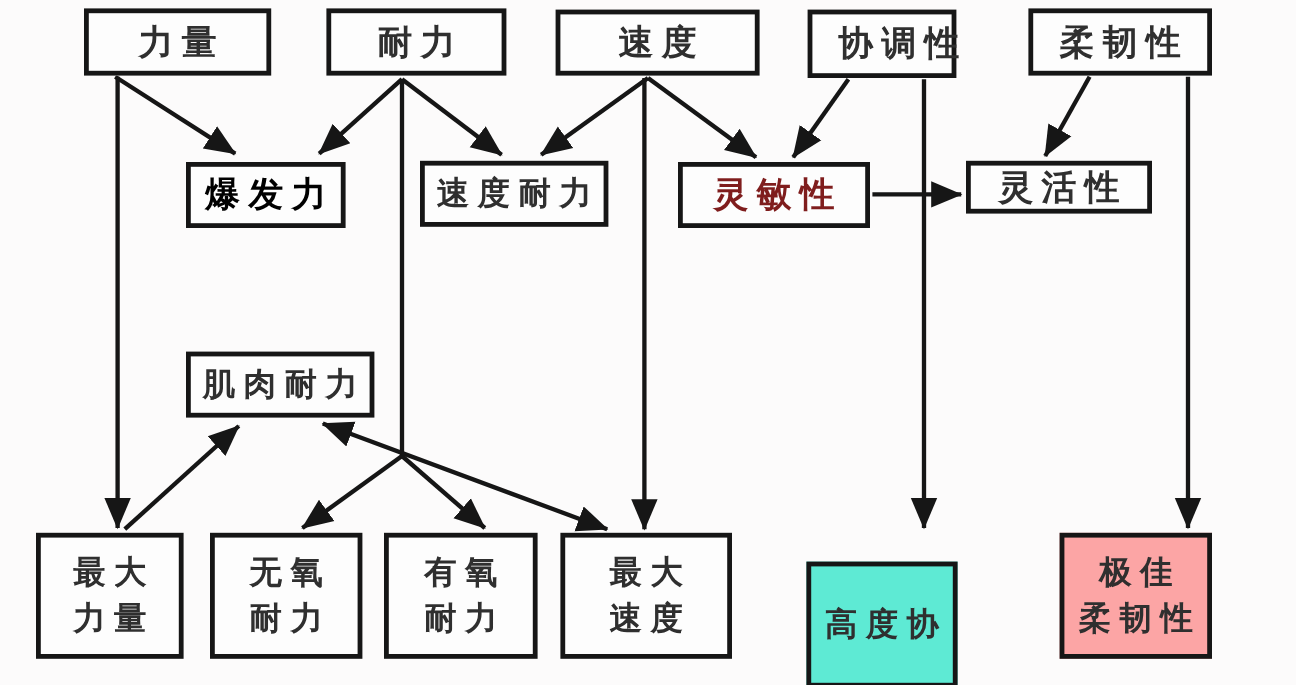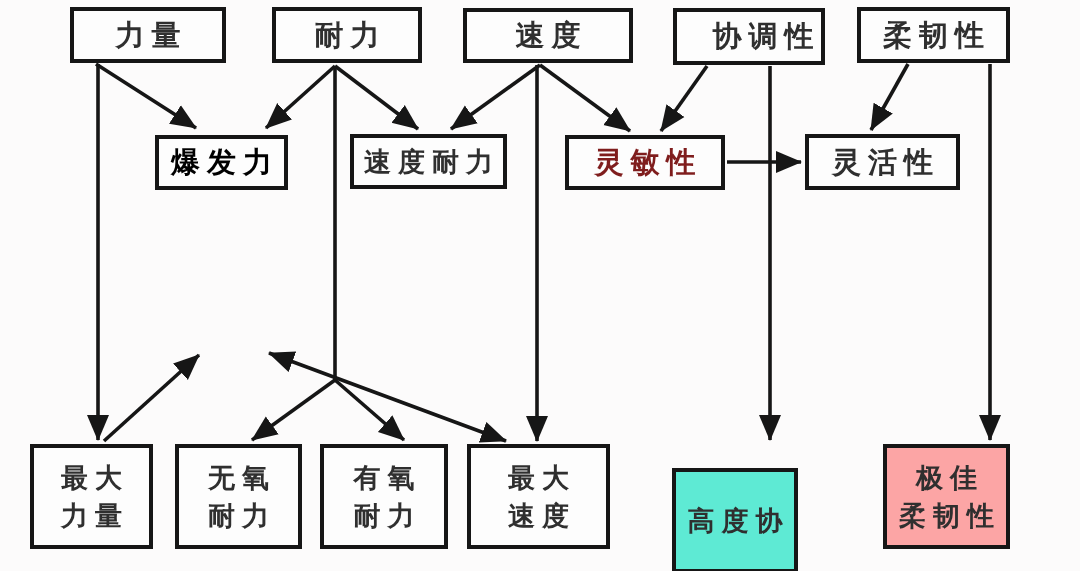--- a/index.html
+++ b/index.html
@@ -69,37 +69,40 @@
     </svg>
 <div class="node sz-big" style="left: 70px; top: 7px; width: 156px; height: 56px; border-color: rgb(22, 22, 22); background: rgb(253, 253, 253); color: rgb(47, 47, 47);">
       <div class="nline">力量</div>
     </div>
     <div class="node sz-big" style="left: 272px; top: 7px; width: 150px; height: 56px; border-color: rgb(22, 22, 22); background: rgb(253, 253, 253); color: rgb(47, 47, 47);">
       <div class="nline">耐力</div>
     </div>
     <div class="node sz-big" style="left: 463px; top: 8px; width: 170px; height: 55px; border-color: rgb(22, 22, 22); background: rgb(253, 253, 253); color: rgb(47, 47, 47);">
       <div class="nline">速度</div>
     </div>
-    <div class="node sz-big" style="left: 673px; top: 8px; width: 152px; height: 57px; border-color: rgb(22, 22, 22); background: rgb(253, 253, 253); color: rgb(47, 47, 47); padding-left: 28px;">
+    <div class="node sz-big" style="left: 673px; top: 8px; width: 124px; height: 57px; border-color: rgb(22, 22, 22); background: rgb(253, 253, 253); color: rgb(47, 47, 47); padding-left: 28px;">
       <div class="nline">协调性</div>
     </div>
     <div class="node sz-big" style="left: 857px; top: 7px; width: 153px; height: 56px; border-color: rgb(22, 22, 22); background: rgb(253, 253, 253); color: rgb(47, 47, 47);">
       <div class="nline">柔韧性</div>
     </div>
     <div class="node sz-big" style="left: 155px; top: 135px; width: 133px; height: 55px; border-color: rgb(22, 22, 22); background: rgb(253, 253, 253); color: #000000; text-align: center;">
       <div class="nline">爆发力</div>
     </div>
     <div class="node sz-mid" style="left: 350px; top: 134px; width: 157px; height: 55px; border-color: rgb(22, 22, 22); background: rgb(253, 253, 253); color: rgb(47, 47, 47);">
       <div class="nline">速度耐力</div>
     </div>
     <div class="node sz-big" style="left: 565px; top: 135px; width: 160px; height: 55px; border-color: rgb(22, 22, 22); background: rgb(253, 253, 253); color: #7f1d1d;">
       <div class="nline">灵敏性</div>
     </div>
-    <div class="node sz-big" style="left: 805px; top: 134px; width: 155px; height: 56px; border-color: rgb(22, 22, 22); background: rgb(253, 253, 253); color: rgb(47, 47, 47);">
+    <div class="node sz-big" style="left: 805px; top: 134px; width: 155px; height: 44px; border-color: rgb(22, 22, 22); background: rgb(253, 253, 253); color: rgb(47, 47, 47);">
       <div class="nline">灵活性</div>
+    </div>
+    <div class="node sz-mid" style="left: 155px; top: 293px; width: 157px; height: 55px; border-color: rgb(22, 22, 22); background: rgb(253, 253, 253); color: rgb(47, 47, 47);">
+      <div class="nline">肌肉耐力</div>
     </div>
     <div class="node sz-bottom" style="left: 30px; top: 444px; width: 123px; height: 105px; border-color: rgb(22, 22, 22); background: rgb(253, 253, 253); color: rgb(47, 47, 47);">
       <div class="nline">最大</div>
       <div class="nline">力量</div>
     </div>
     <div class="node sz-bottom" style="left: 175px; top: 444px; width: 127px; height: 105px; border-color: rgb(22, 22, 22); background: rgb(253, 253, 253); color: rgb(47, 47, 47);">
       <div class="nline">无氧</div>
       <div class="nline">耐力</div>
     </div>
     <div class="node sz-bottom" style="left: 320px; top: 444px; width: 128px; height: 105px; border-color: rgb(22, 22, 22); background: rgb(253, 253, 253); color: rgb(47, 47, 47);">

